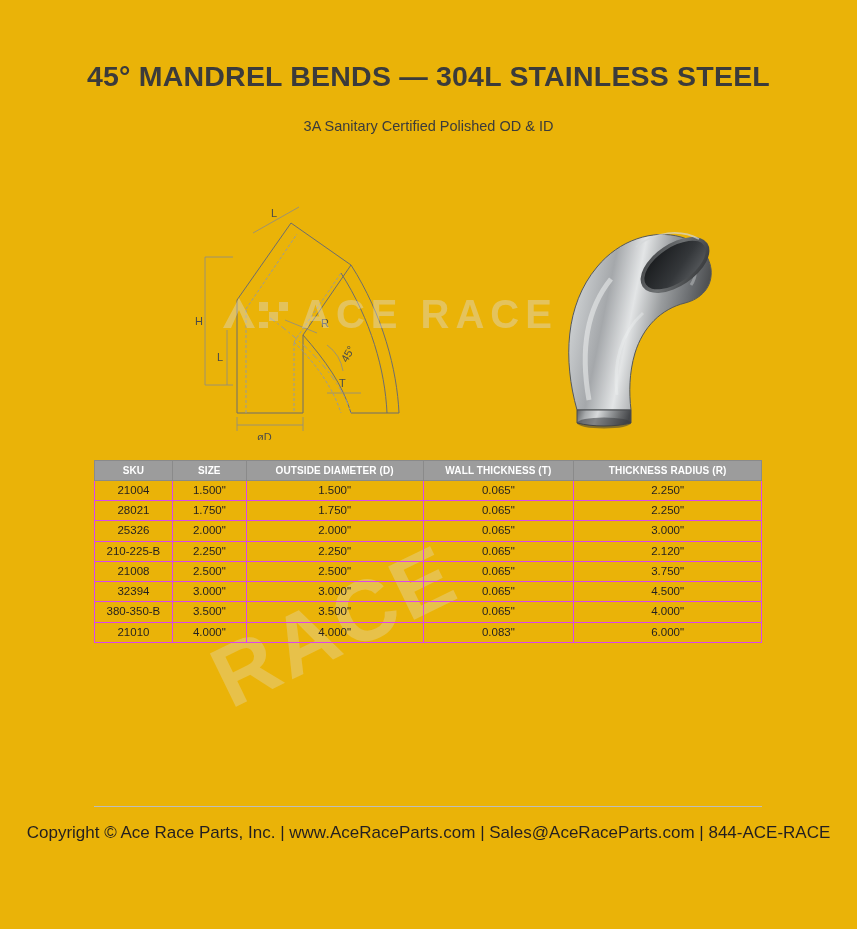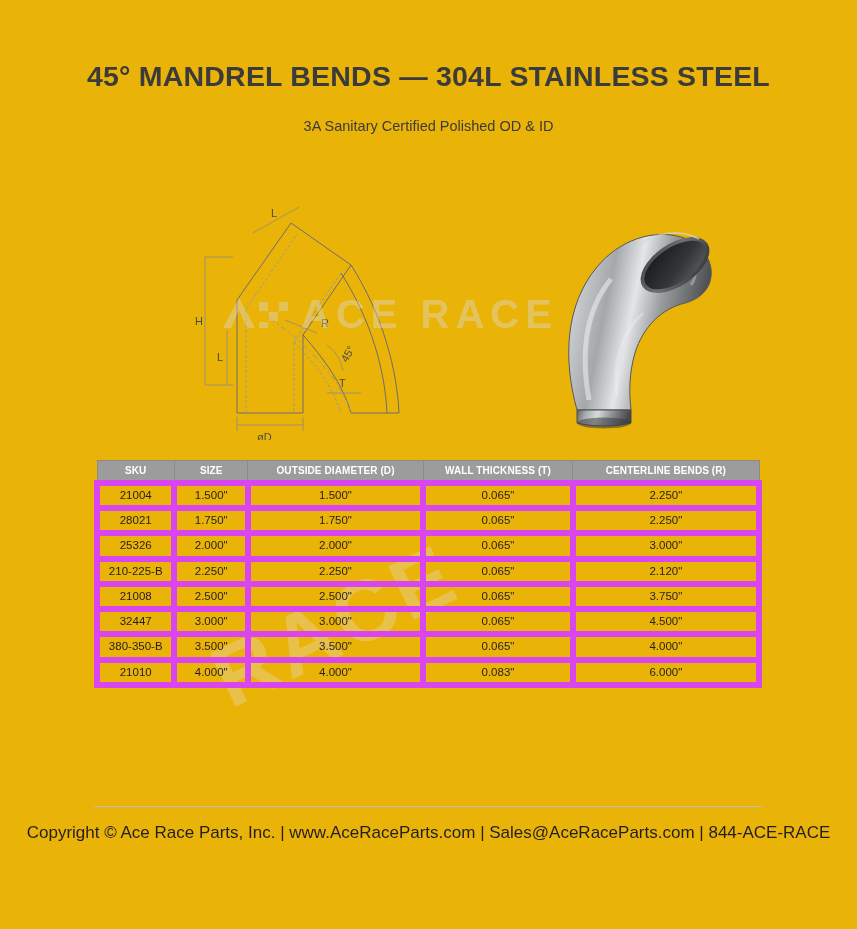--- a/index.html
+++ b/index.html
@@ -108,21 +108,21 @@
     font-weight: bold;
     letter-spacing: 0.1px;
     text-align: center;
     padding: 4px 2px 4px;
     border: 1px solid #8a8a8a;
     line-height: 1.1;
   }
   table.spec td {
     text-align: center;
     padding: 3px 2px;
-    border: 6px solid #d946ef;
+    border: 1px solid #d946ef;
     font-size: 11.5px;
     color: #231f20;
     background: transparent;
     line-height: 1.15;
   }
   col.c-sku   { width: 78px; }
   col.c-size  { width: 74px; }
   col.c-od    { width: 177px; }
   col.c-wall  { width: 151px; }
   col.c-clr   { width: 188px; }
@@ -298,21 +298,21 @@
           <col class="c-od">
           <col class="c-wall">
           <col class="c-clr">
       </colgroup>
       <thead>
         <tr>
           <th>SKU</th>
           <th>SIZE</th>
           <th>OUTSIDE DIAMETER (D)</th>
           <th>WALL THICKNESS (T)</th>
-          <th>CENTERLINE BENDS (R)</th>
+          <th>THICKNESS RADIUS (R)</th>
         </tr>
       </thead>
       <tbody>
         <tr>
           <td>21004</td>
           <td>1.500"</td>
           <td>1.500"</td>
           <td>0.065"</td>
           <td>2.250"</td>
         </tr>
@@ -338,21 +338,21 @@
           <td>2.120"</td>
         </tr>
         <tr>
           <td>21008</td>
           <td>2.500"</td>
           <td>2.500"</td>
           <td>0.065"</td>
           <td>3.750"</td>
         </tr>
         <tr>
-          <td>32447</td>
+          <td>32394</td>
           <td>3.000"</td>
           <td>3.000"</td>
           <td>0.065"</td>
           <td>4.500"</td>
         </tr>
         <tr>
           <td>380-350-B</td>
           <td>3.500"</td>
           <td>3.500"</td>
           <td>0.065"</td>

